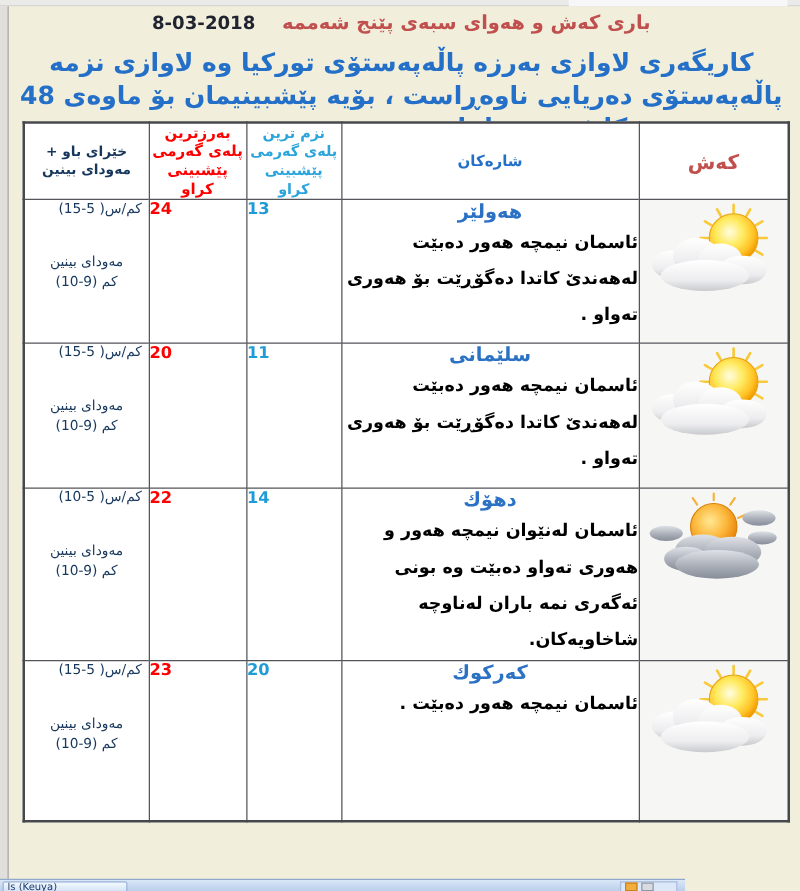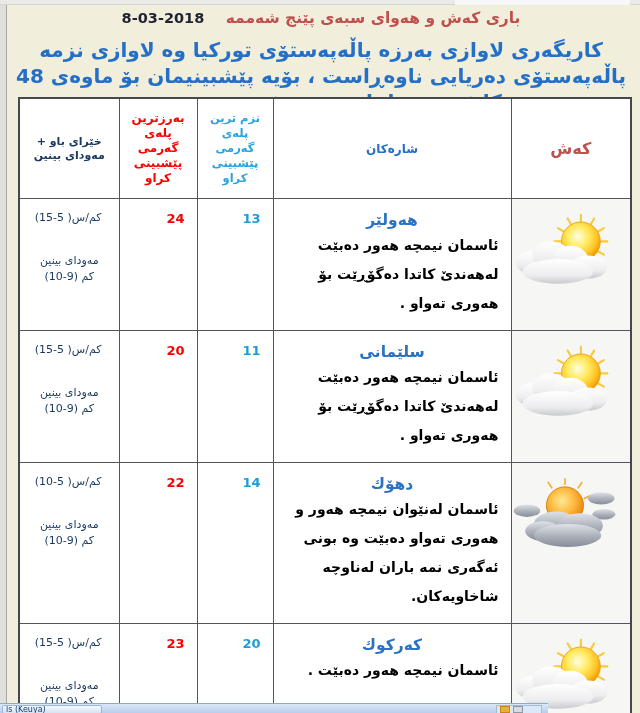--- a/index.html
+++ b/index.html
@@ -18,37 +18,37 @@
 
   .header { position:absolute; top:9px; left:16px; right:14px;
     direction:rtl; text-align:center; }
   .title-line { font-size:15.5px; font-weight:bold; color:#C0504D; margin-bottom:10px; white-space:nowrap; }
   .title-date { color:#1F2430; margin-right:16px; font-size:14.5px; }
   .subtitle { font-size:20px; font-weight:bold; color:#2470C8; line-height:26px; }
 
   table.wx { position:absolute; top:97px; left:18px; width:612px;
     border-collapse:collapse; table-layout:fixed; background:#FFFFFF;
     border:2px solid #47484C; }
-  .wx th, .wx td { border:1px solid #54555A; padding:12px; vertical-align:top; overflow:hidden;margin-top:16px; }
+  .wx th, .wx td { border:1px solid #54555A; padding:0; vertical-align:top; overflow:hidden;margin-top:16px; }
   .wx thead th { vertical-align:middle; text-align:center; }
   .h-wx   { color:#C0504D; font-size:16px; font-weight:bold; }
   .h-city { color:#2470C8; font-size:12px; font-weight:bold; }
   .h-min  { color:#2BA4DC; font-size:11.5px; font-weight:bold; line-height:15px; }
   .h-max  { color:#FE0000; font-size:12px;  font-weight:bold; line-height:15px; }
   .h-wind { color:#17375D; font-size:11px;  font-weight:bold; line-height:14px; }
   .h-min span, .h-max span, .h-wind span { display:block; }
 
   .ico-cell { background:#F6F6F4; text-align:center; padding-top:8px; }
   .wicon { width:106px; height:82px; }
 
   .city-cell { padding:5px 8px 0 8px; }
   .city { text-align:center; color:#2B72C4; font-size:15.5px; font-weight:bold; margin-bottom:2px; }
   .desc { direction:rtl; text-align:right; color:#000000; font-size:14px; font-weight:bold; line-height:29px; }
 
-  .temp { text-align:right; padding-top:27px; font-size:13px; font-weight:bold; }
+  .temp { text-align:left; padding-top:27px; font-size:13px; font-weight:bold; }
   .min-cell { color:#1F9CD8; }
   .max-cell { color:#FE0000; }
 
   .wind-cell { color:#17375D; font-size:11px; font-weight:normal; text-align:center; padding-top:5px; }
   .wind-speed { direction:ltr; text-align:right; padding-right:5px; white-space:nowrap; }
   .vis-label  { direction:rtl; margin-top:30px; }
   .vis-value  { direction:ltr; margin-top:3px; }
 
   .taskbar { position:absolute; left:0; bottom:0; width:548px; height:10px;
     background:linear-gradient(#DAE7F8,#B9CEEB); border-top:1px solid #8FA8CC; }

